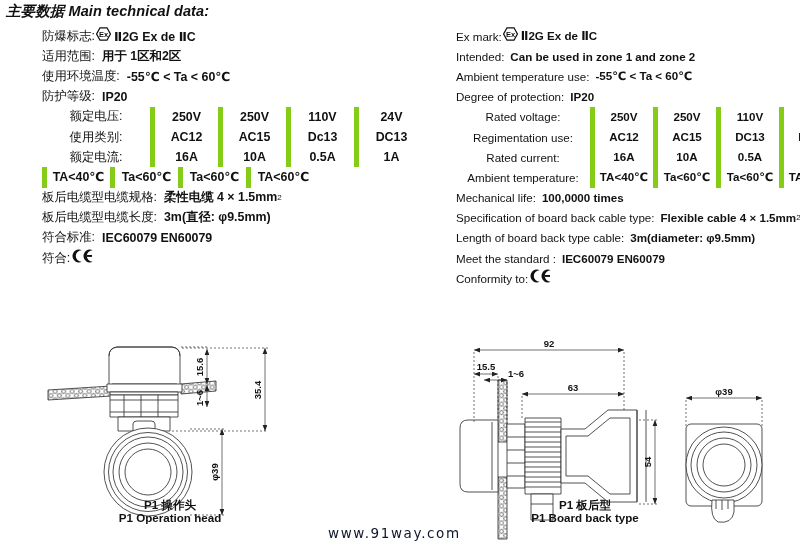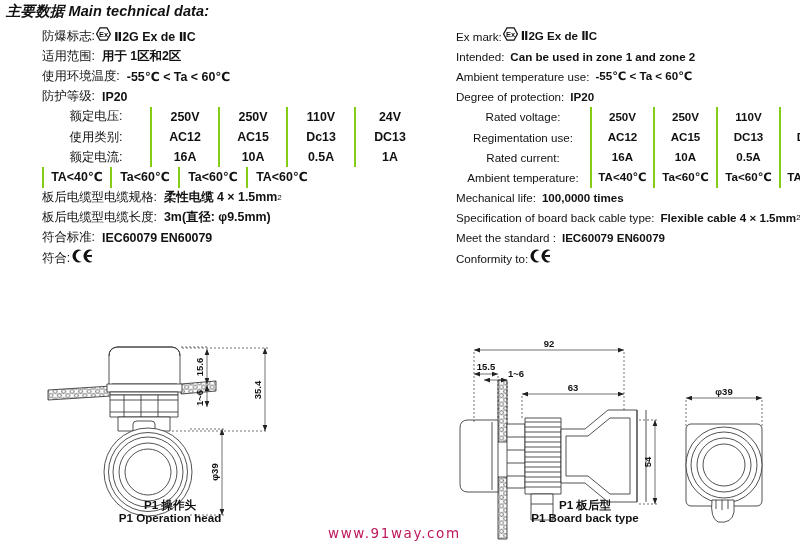--- a/index.html
+++ b/index.html
@@ -67,21 +67,21 @@
     flex: 0 0 134px;
   }
   .cells {
     display: flex;
     align-items: center;
   }
   .cell {
     font-size: 12.4px;
     font-weight: bold;
     text-align: center;
-    border-left: 2px solid #84cc16;
+    border-left: 5px solid #84cc16;
     padding: 0 4px;
     box-sizing: border-box;
     line-height: 20.2px;
   }
   .spec-col.en .cell { font-size: 11.6px; }
 
   .spec-col.cn .cell { width: 68px; }
   .spec-col.cn .cell.wide { width: 70px; }
   .spec-col.en .cell { width: 63px; }
 
@@ -124,21 +124,21 @@
   }
   .cap-left { left: 60px; top: 498px; width: 220px; }
   .cap-right { left: 460px; top: 498px; width: 250px; }
 
   
   .watermark {
     position: absolute;
     left: 328px;
     top: 525px;
     font-size: 13.5px;
-    color: #be185d;
+    color: #0f172a;
     letter-spacing: 1.6px;
     font-family: "DejaVu Sans", sans-serif;
     white-space: nowrap;
   }
 </style>
 </head>
 <body>
 
 <div class="page-title">主要数据 Main technical data:</div>
 
@@ -311,20 +311,24 @@
     <span class="spec-label">Mechanical life:</span>
     <span class="spec-value">100,0000 times</span>
   </div>
 
   <div class="spec-row">
     <span class="spec-label">Specification of board back cable type:</span>
     <span class="spec-value">Flexible cable 4 × 1.5mm</span>
       <span class="sup">2</span>
   </div>
 
+  <div class="spec-row">
+    <span class="spec-label">Length of board back type cable:</span>
+    <span class="spec-value">3m(diameter:  φ9.5mm)</span>
+  </div>
 
   <div class="spec-row">
     <span class="spec-label">Meet the standard :</span>
     <span class="spec-value">IEC60079  EN60079</span>
   </div>
 
   <div class="spec-row">
     <span class="spec-label">Conformity to:</span>
     <span class="ce-mark">
       <svg width="22" height="14" viewBox="0 0 22 14">

